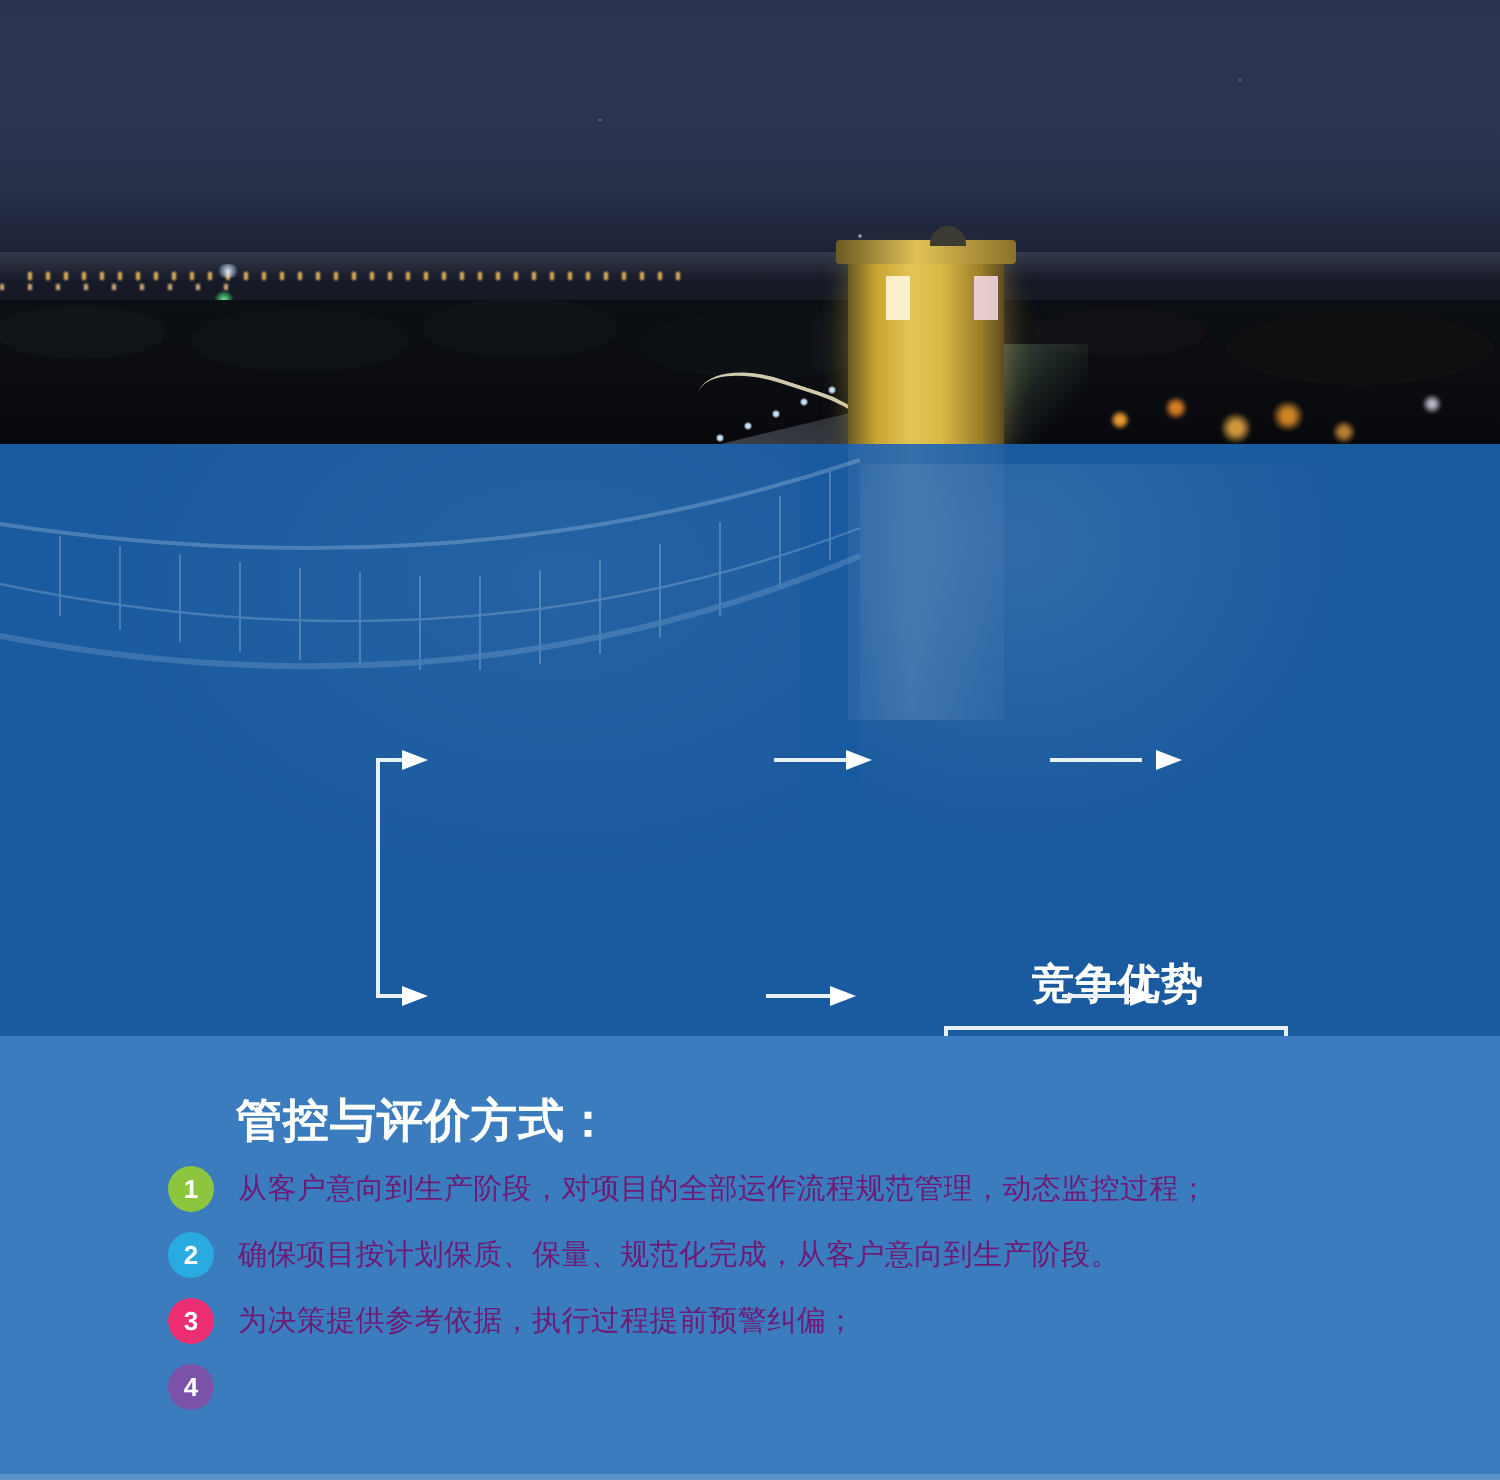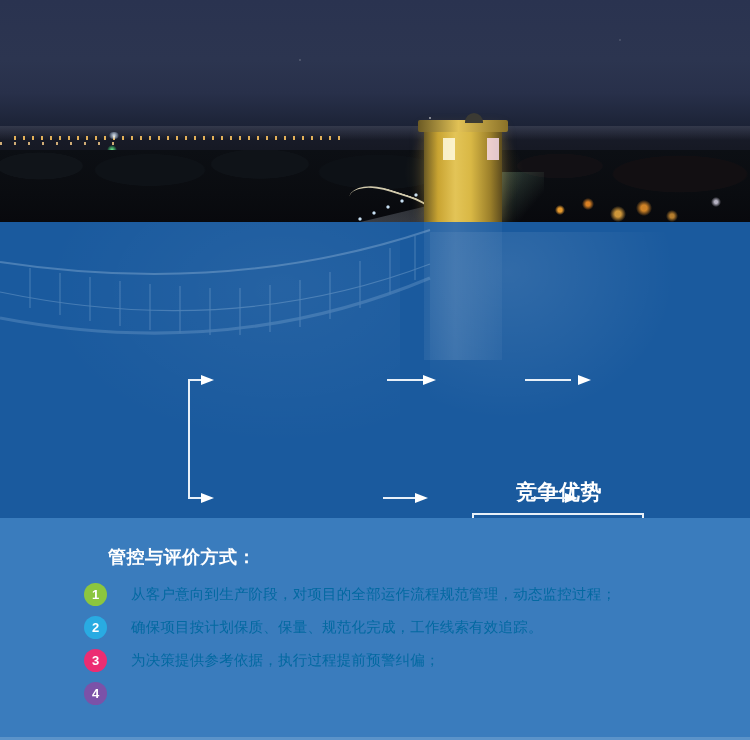--- a/index.html
+++ b/index.html
@@ -219,22 +219,22 @@
     position:absolute;
     width: 0; height: 0;
     border-top: 5px solid transparent;
     border-bottom: 5px solid transparent;
     border-left: 13px solid #ffffff;
   }
 
   
   .sec-title {
     position:absolute;
-    left: 108px; top: 545px;
-    font-size: 18px; font-weight: bold;
+    left: 118px; top: 545px;
+    font-size: 23px; font-weight: bold;
     color: #ffffff;
     letter-spacing: .5px;
     white-space: nowrap;
   }
   .bullet-row {
     position:absolute;
     left: 84px;
     width: 640px;
     height: 26px;
     display: flex;
@@ -249,22 +249,22 @@
     border-radius: 50%;
     color: #ffffff;
     font-size: 13px;
     font-weight: bold;
     display: flex;
     align-items: center;
     justify-content: center;
     flex: 0 0 auto;
   }
   .bullet-text {
-    margin-left: 24px;
-    color: #0369a1;
+    margin-left: 12px;
+    color: #701a75;
     font-size: 14.5px;
     white-space: nowrap;
     letter-spacing: .2px;
   }
 </style>
 </head>
 <body>
 
 <div id="page">
 
@@ -346,21 +346,21 @@
   <div class="bottom-edge"></div>
 
   <div class="sec-title">管控与评价方式：</div>
 
   <div class="bullet-row r1">
     <div class="badge" style="background: rgb(140, 198, 63);">1</div>
     <div class="bullet-text">从客户意向到生产阶段，对项目的全部运作流程规范管理，动态监控过程；</div>
   </div>
   <div class="bullet-row r2">
     <div class="badge" style="background: rgb(41, 171, 226);">2</div>
-    <div class="bullet-text">确保项目按计划保质、保量、规范化完成，工作线索有效追踪。</div>
+    <div class="bullet-text">确保项目按计划保质、保量、规范化完成，从客户意向到生产阶段。</div>
   </div>
   <div class="bullet-row r3">
     <div class="badge" style="background: rgb(236, 45, 114);">3</div>
     <div class="bullet-text">为决策提供参考依据，执行过程提前预警纠偏；</div>
   </div>
   <div class="bullet-row r4">
     <div class="badge" style="background: rgb(123, 82, 168);">4</div>
   </div>
 
 </div>

